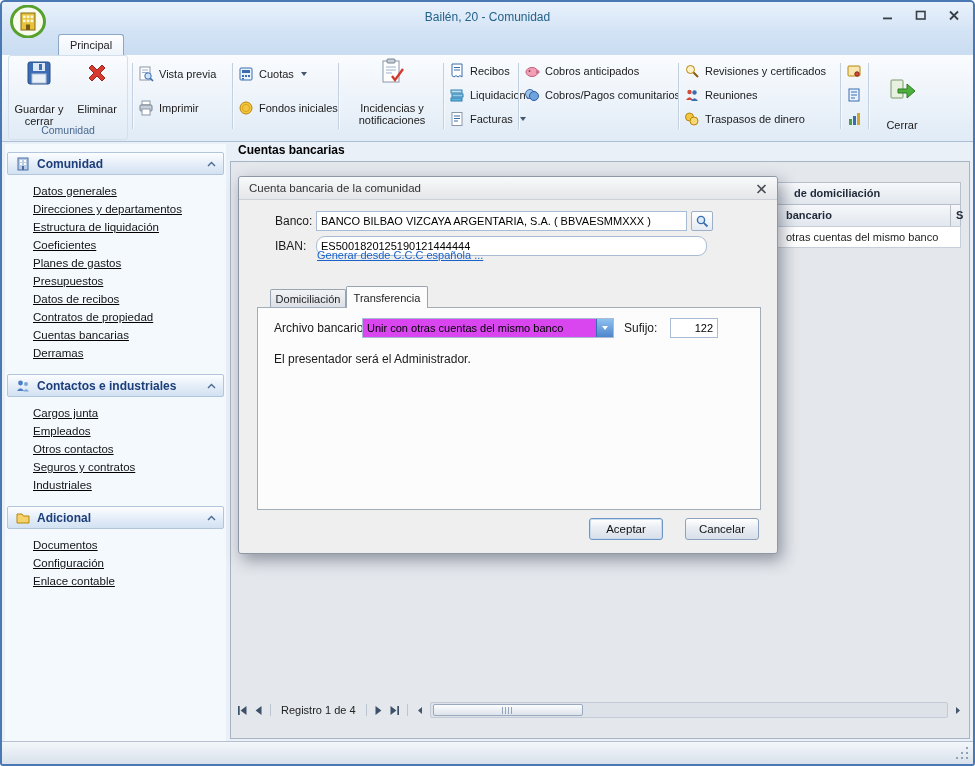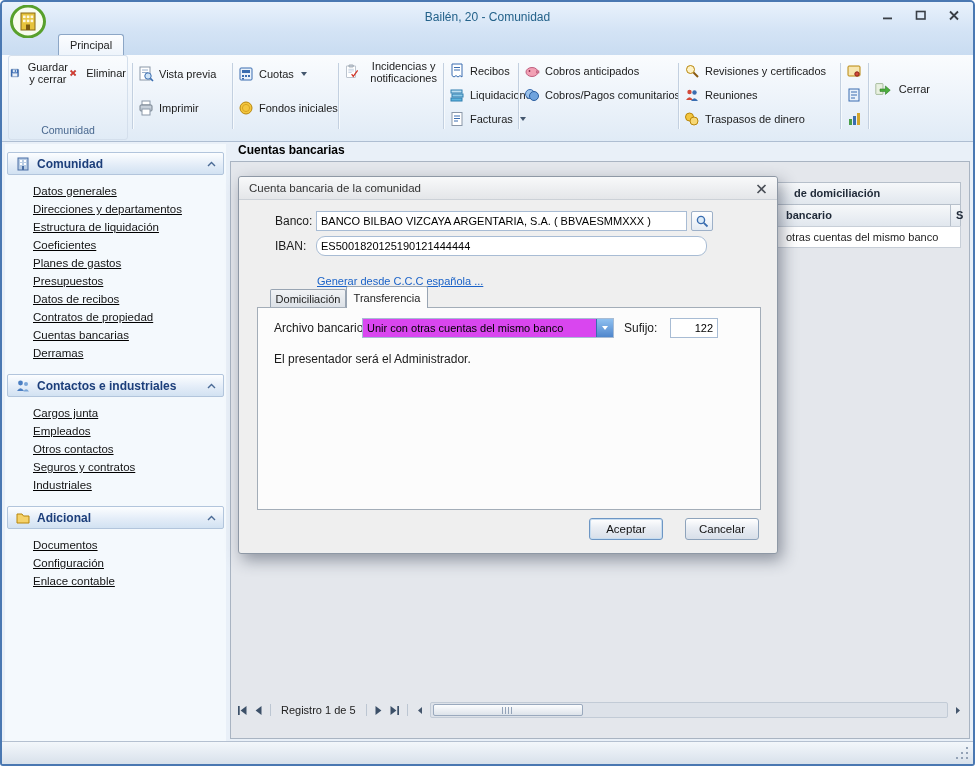--- a/index.html
+++ b/index.html
@@ -15,21 +15,21 @@
 
   
   .tabrow { position:absolute; left:0; right:0; top:30px; height:23px; background:linear-gradient(#d3e3f5,#c9dcf1); }
   .rtab { position:absolute; left:56px; top:2px; width:66px; height:21px; background:linear-gradient(#fcfdff,#eef4fb); border:1px solid #8ca6c6; border-bottom:none; border-radius:3px 3px 0 0; font-size:11px; color:#222; display:flex; align-items:center; justify-content:center; }
 
   
   .ribbon { position:absolute; left:0; right:0; top:53px; height:87px; background:linear-gradient(#fafcfe,#edf3fa 52%,#e0ebf6); border-bottom:1px solid #aebed2; }
   .rbn-sep { position:absolute; top:8px; height:66px; width:1px; background:#c3d0e0; box-shadow:1px 0 0 #f6fafd; }
   .rbn-group { position:absolute; top:0; height:86px; }
   .g1frame { border:1px solid #d4dfec; border-radius:3px; }
-  .rbn-large { position:absolute; width:58px; display:flex; flex-direction:row; align-items:center; gap:8px; font-size:11px; line-height:12px; text-align:center; color:#1b1b1b; cursor:default; }
+  .rbn-large { position:absolute; width:58px; display:flex; flex-direction:column; align-items:center; gap:16px; font-size:11px; line-height:12px; text-align:center; color:#1b1b1b; cursor:default; }
   .rbn-col { position:absolute; top:0; display:flex; flex-direction:column; align-items:flex-start; }
   .rbn-small { display:flex; align-items:center; gap:5px; font-size:11px; color:#1b1b1b; height:20px; white-space:nowrap; cursor:default; }
   .rbn-caption { position:absolute; left:0; right:0; bottom:3px; text-align:center; font-size:10.5px; color:#49688f; }
   .icon16 { width:16px; height:16px; flex:0 0 16px; }
   .icon28 { width:28px; height:28px; }
   .dd-arrow { width:0; height:0; border-left:3px solid transparent; border-right:3px solid transparent; border-top:4px solid #44576e; margin-left:2px; }
 
   
   .sidebar { position:absolute; left:3px; top:142px; width:221px; height:598px; background:#f4f9fd; }
   .side-header { height:23px; margin:0 2px; background:linear-gradient(#fcfeff,#e4edf8 55%,#d2e2f2); border:1px solid #b2c5dc; border-radius:2px; display:flex; align-items:center; padding:0 7px; gap:6px; cursor:default; }
@@ -406,21 +406,21 @@
             <rect x="1" y="1" width="1.7" height="9" fill="#3c5068"></rect>
             <path d="M9.5 1 L3.6 5.5 L9.5 10 Z" fill="#3c5068"></path>
           </svg>
         </span>
       <span class="nav-btn">
           <svg width="11" height="11" viewBox="0 0 11 11">
             <path d="M8.5 1 L2.6 5.5 L8.5 10 Z" fill="#3c5068"></path>
           </svg>
         </span>
       <span class="vsep"></span>
-      <span style="padding:0 6px">Registro 1 de 5</span>
+      <span style="padding:0 6px">Registro 1 de 4</span>
       <span class="vsep"></span>
       <span class="nav-btn">
           <svg width="11" height="11" viewBox="0 0 11 11">
             <path d="M2.5 1 L8.4 5.5 L2.5 10 Z" fill="#3c5068"></path>
           </svg>
         </span>
       <span class="nav-btn">
           <svg width="11" height="11" viewBox="0 0 11 11">
             <path d="M1.5 1 L7.4 5.5 L1.5 10 Z" fill="#3c5068"></path>
             <rect x="8.3" y="1" width="1.7" height="9" fill="#3c5068"></rect>
@@ -460,21 +460,21 @@
     <span class="search-btn" style="left:452px;top:34px">
       <svg width="14" height="14" viewBox="0 0 14 14">
           <circle cx="6" cy="6" r="3.6" fill="#dcebf8" stroke="#3a6db0" stroke-width="1.4"></circle>
           <line x1="8.8" y1="8.8" x2="12.5" y2="12.5" stroke="#3a6db0" stroke-width="1.8"></line>
         </svg>
     </span>
 
     <span class="dlg-label" style="left:36px;top:62px">IBAN:</span>
     <input class="tbx" style="left: 77px; top: 59px; width: 391px; border-radius: 9px;" value="ES5001820125190121444444">
 
-    <span class="dlg-link" style="left:78px;top:98px">Generar desde C.C.C española ...</span>
+    <span class="dlg-link" style="left:78px;top:72px">Generar desde C.C.C española ...</span>
 
     <div class="dtab dtab-inactive" style="left:19px;top:112px;width:76px;height:18px">Domiciliación</div>
     <div class="dtab dtab-active" style="left:95px;top:109px;width:82px;height:22px">Transferencia</div>
 
     <div class="dlg-panel">
       <span class="dlg-label" style="left:16px;top:13px">Archivo bancario:</span>
       <span class="combo" style="left:104px;top:10px;width:252px">
         <span class="combo-text">Unir con otras cuentas del mismo banco</span>
         <span class="combo-btn">
             <i></i>

